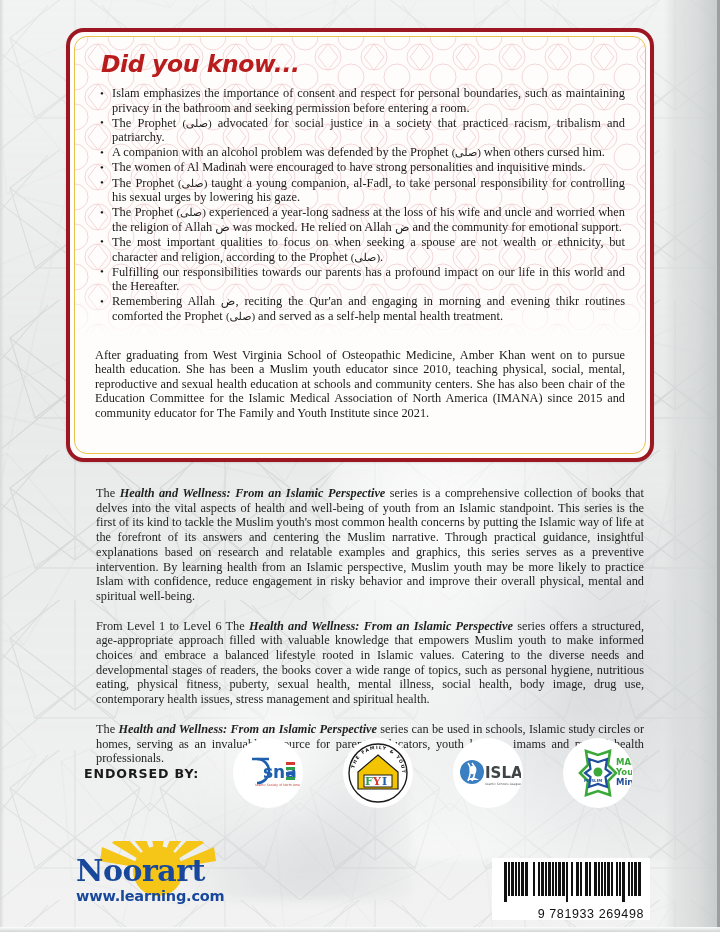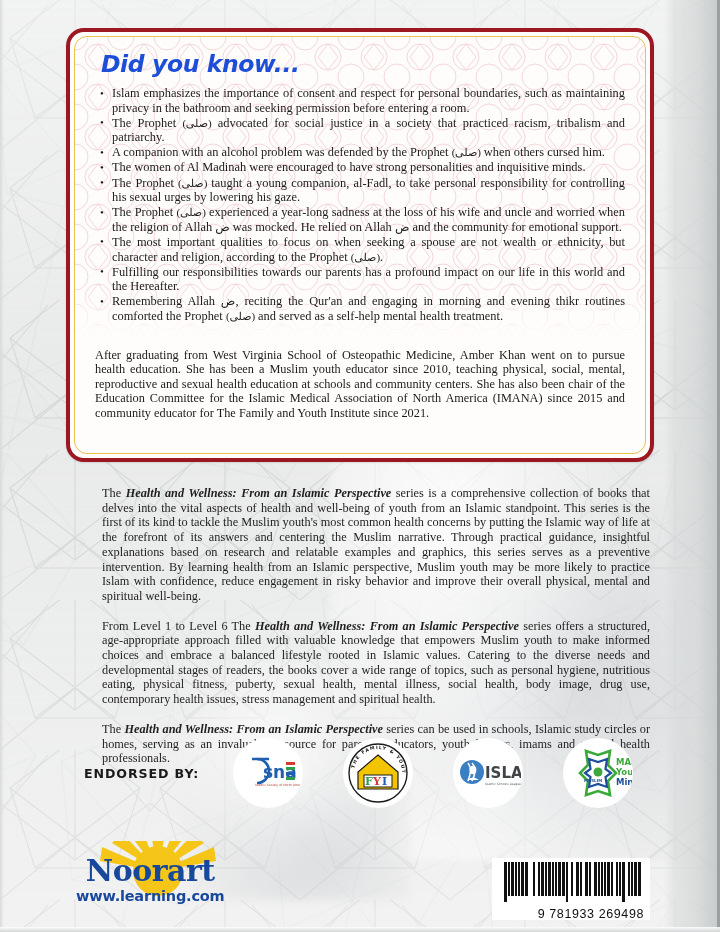--- a/index.html
+++ b/index.html
@@ -133,21 +133,21 @@
     position: relative;
     z-index: 3;
     padding: 13px 20px 0 20px;
   }
 
   #did-you-know {
     font-family: "DejaVu Sans", sans-serif;
     font-style: italic;
     font-weight: bold;
     font-size: 23.5px;
-    color: #1d4ed8;
+    color: #b91c1c;
     letter-spacing: -0.4px;
     margin: 0 0 8px 6px;
   }
 
   ul.facts {
     list-style: none;
     margin: 0 0 0 4px;
     padding: 0;
   }
   ul.facts li {
@@ -191,21 +191,21 @@
     line-height: 14.6px;
     color: #1b1b1b;
     text-align: justify;
     text-justify: inter-word;
     margin: 0 0 13px 0;
   }
 
   
   #series {
     position: absolute;
-    left: 102px;
+    left: 96px;
     top: 486px;
     width: 548px;
     z-index: 5;
   }
   #series p {
     font-family: "Liberation Serif", serif;
     font-size: 12.3px;
     line-height: 14.7px;
     color: #1f1f1f;
     text-align: justify;
@@ -262,21 +262,20 @@
     z-index: -1;
   }
   #noorart-name {
     font-family: "DejaVu Serif", serif;
     font-weight: bold;
     font-size: 30px;
     color: #18489c;
     letter-spacing: -0.5px;
     line-height: 32px;
     position: relative;
-    text-align: center;
   }
   #noorart-url {
     font-family: "DejaVu Sans", sans-serif;
     font-weight: bold;
     font-size: 14.5px;
     color: #18489c;
     letter-spacing: -0.2px;
     margin-top: 1px;
   }
 

